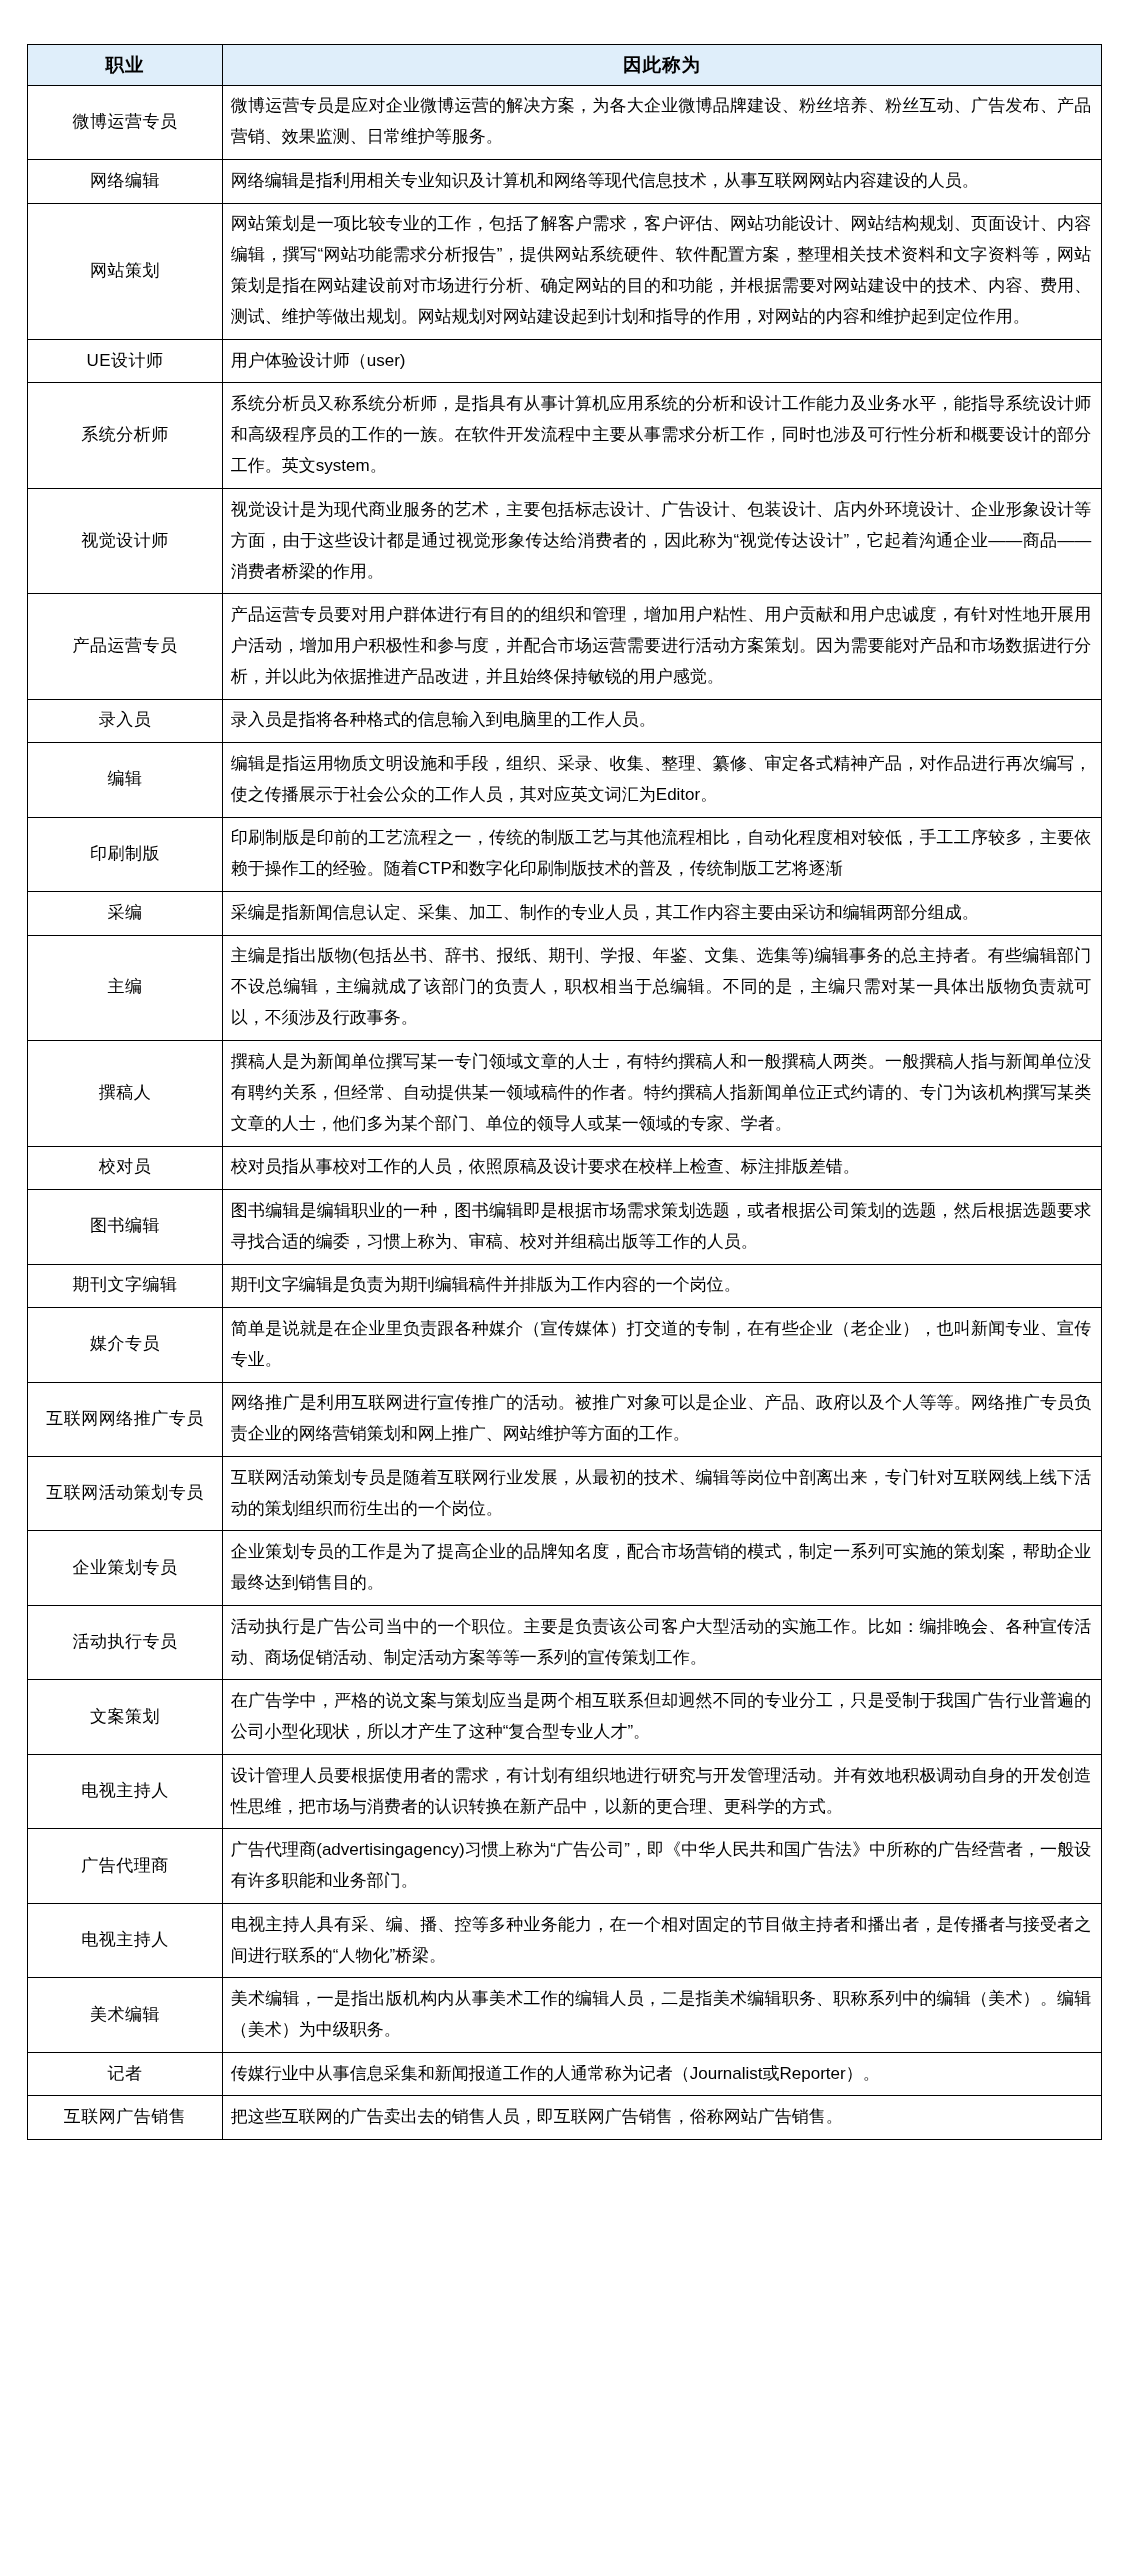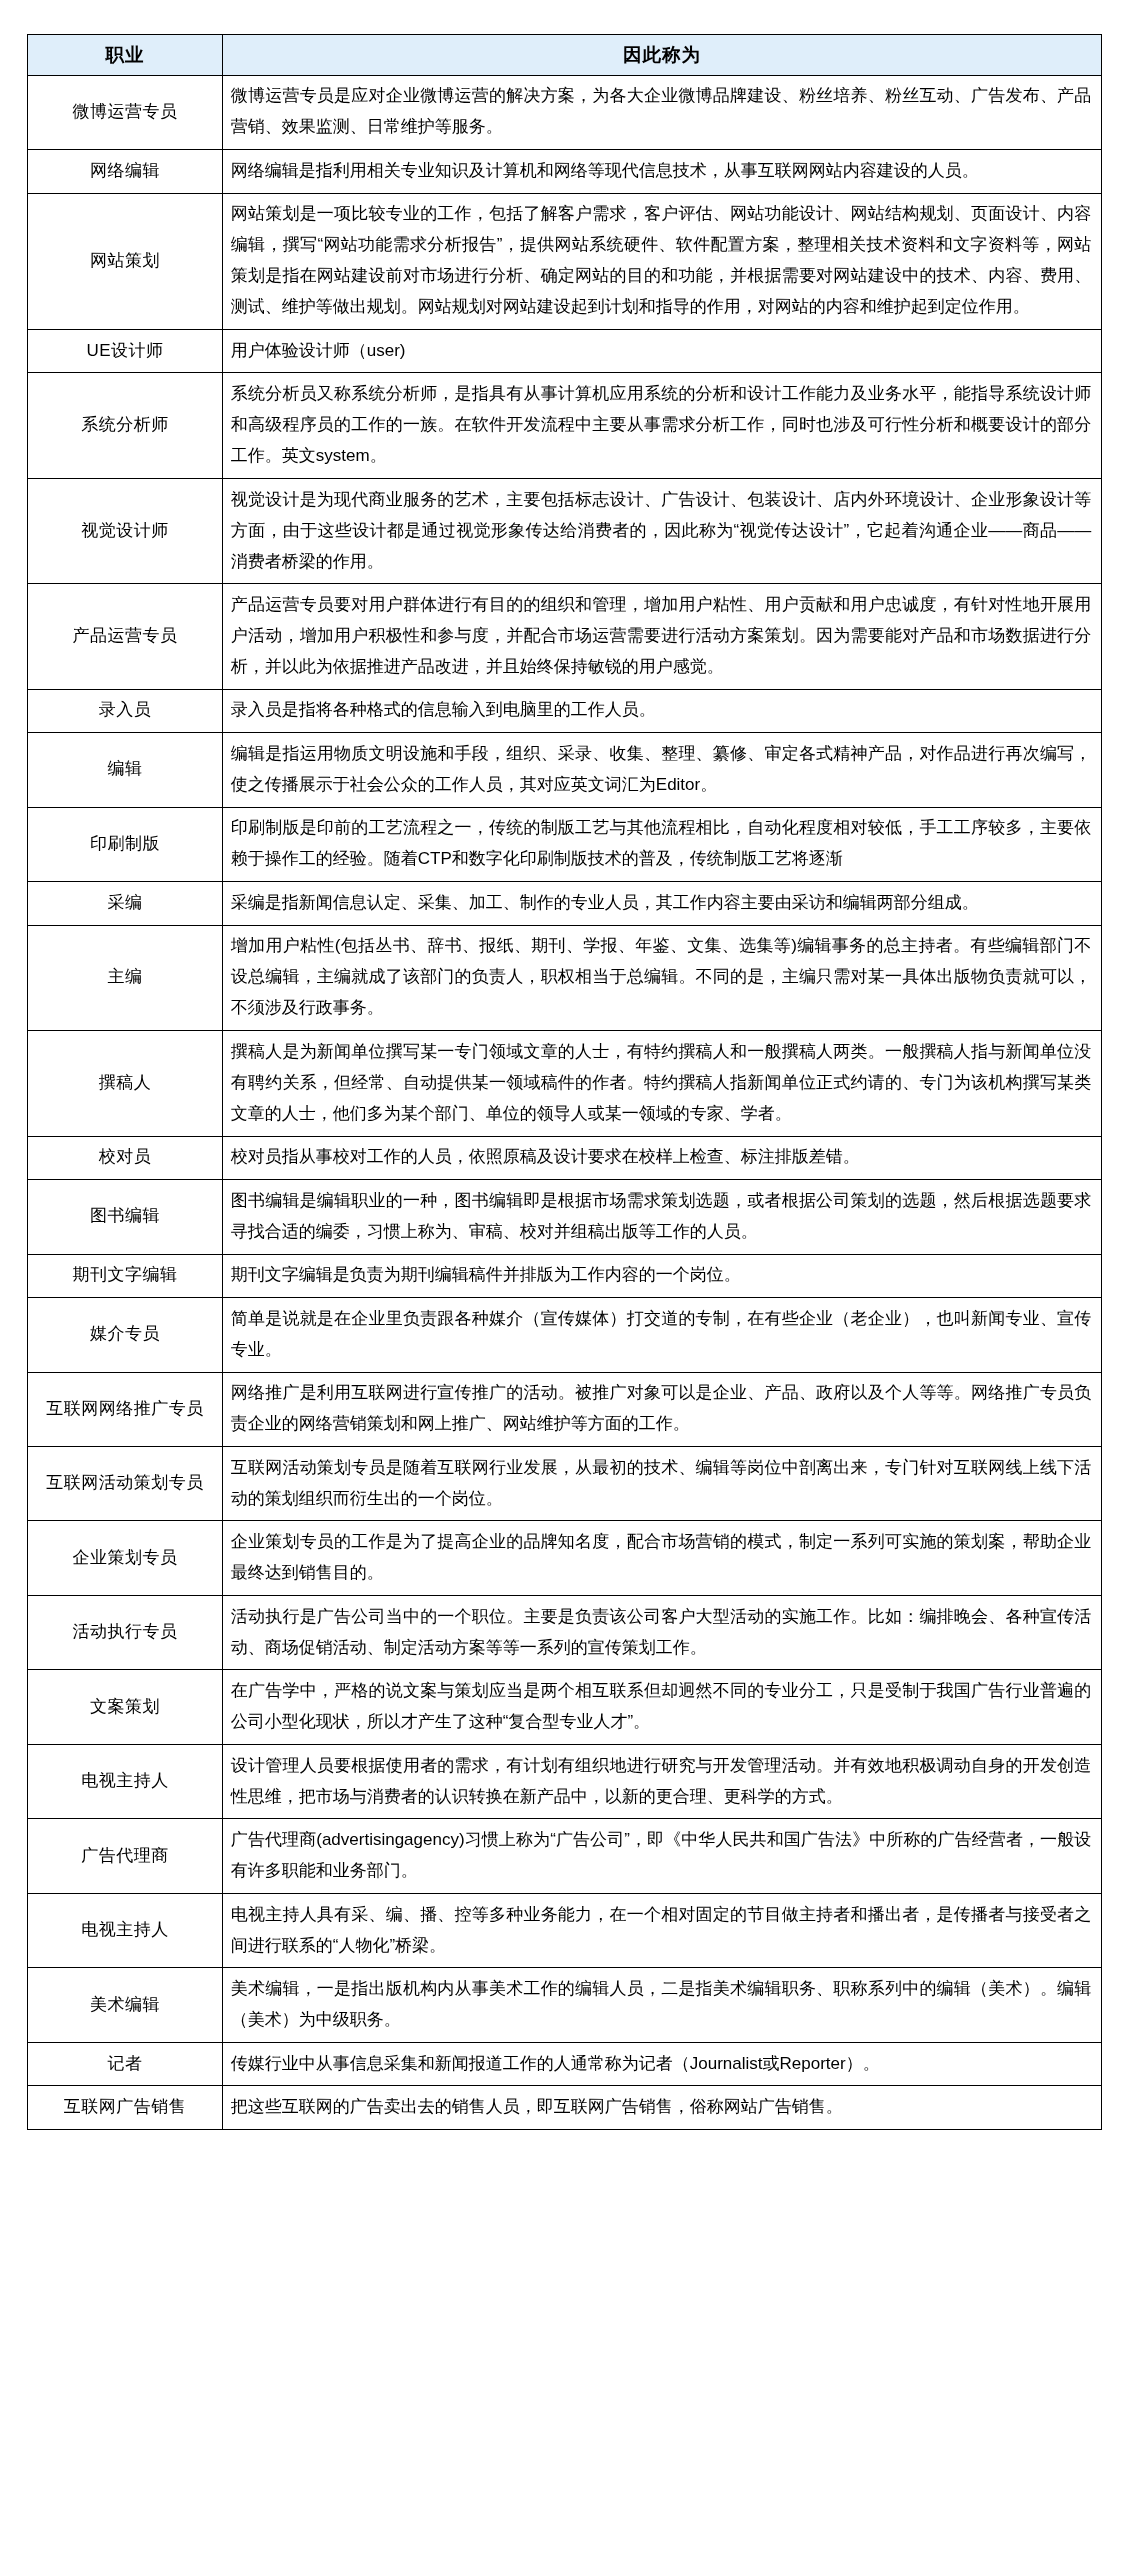--- a/index.html
+++ b/index.html
@@ -12,21 +12,21 @@
     height: 2576px;
     font-family: "Liberation Sans", "DejaVu Sans", sans-serif;
     color: #000000;
     overflow: hidden;
   }
   .page {
     position: relative;
     width: 1022px;
     height: 2576px;
     box-sizing: border-box;
-    padding: 34px 27px 0 27px;
+    padding: 44px 27px 0 27px;
   }
   table.job-table {
     border-collapse: collapse;
     width: 1074px;
     table-layout: fixed;
     border: 1.9px solid #000;
   }
   table.job-table col.col-name { width: 195px; }
   table.job-table col.col-desc { width: 879px; }
 
@@ -144,21 +144,21 @@
         </tr>
         <tr>
           <td class="cell-name">采编</td>
           <td class="cell-desc">
             <p>采编是指新闻信息认定、采集、加工、制作的专业人员，其工作内容主要由采访和编辑两部分组成。</p>
           </td>
         </tr>
         <tr>
           <td class="cell-name">主编</td>
           <td class="cell-desc">
-            <p>增加用户粘性(包括丛书、辞书、报纸、期刊、学报、年鉴、文集、选集等)编辑事务的总主持者。有些编辑部门不设总编辑，主编就成了该部门的负责人，职权相当于总编辑。不同的是，主编只需对某一具体出版物负责就可以，不须涉及行政事务。</p>
+            <p>主编是指出版物(包括丛书、辞书、报纸、期刊、学报、年鉴、文集、选集等)编辑事务的总主持者。有些编辑部门不设总编辑，主编就成了该部门的负责人，职权相当于总编辑。不同的是，主编只需对某一具体出版物负责就可以，不须涉及行政事务。</p>
           </td>
         </tr>
         <tr>
           <td class="cell-name">撰稿人</td>
           <td class="cell-desc">
             <p>撰稿人是为新闻单位撰写某一专门领域文章的人士，有特约撰稿人和一般撰稿人两类。一般撰稿人指与新闻单位没有聘约关系，但经常、自动提供某一领域稿件的作者。特约撰稿人指新闻单位正式约请的、专门为该机构撰写某类文章的人士，他们多为某个部门、单位的领导人或某一领域的专家、学者。</p>
           </td>
         </tr>
         <tr>
           <td class="cell-name">校对员</td>

